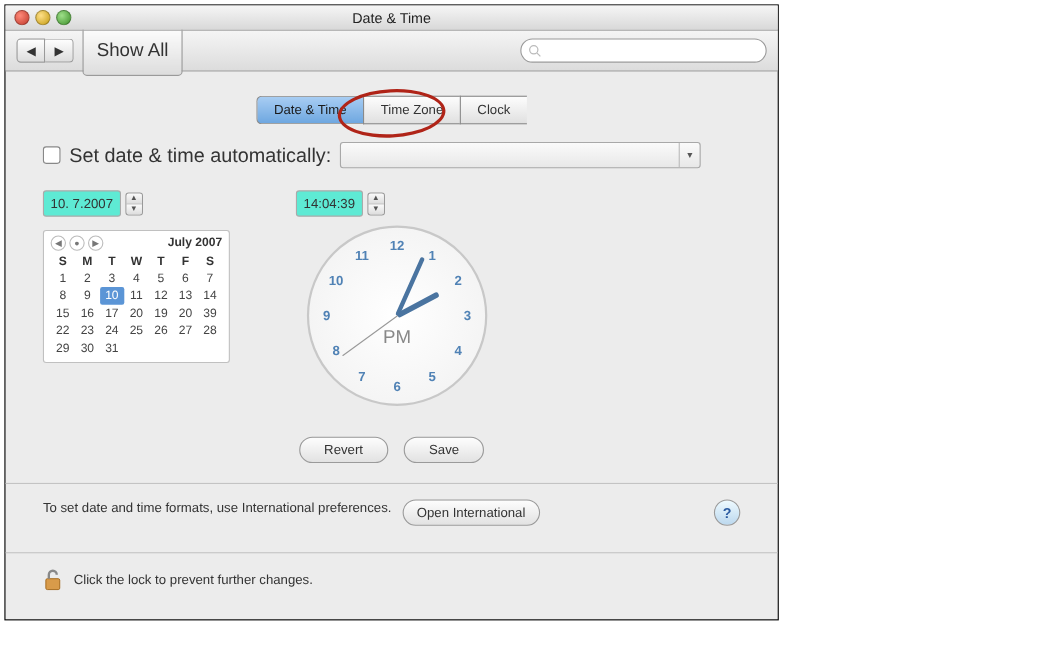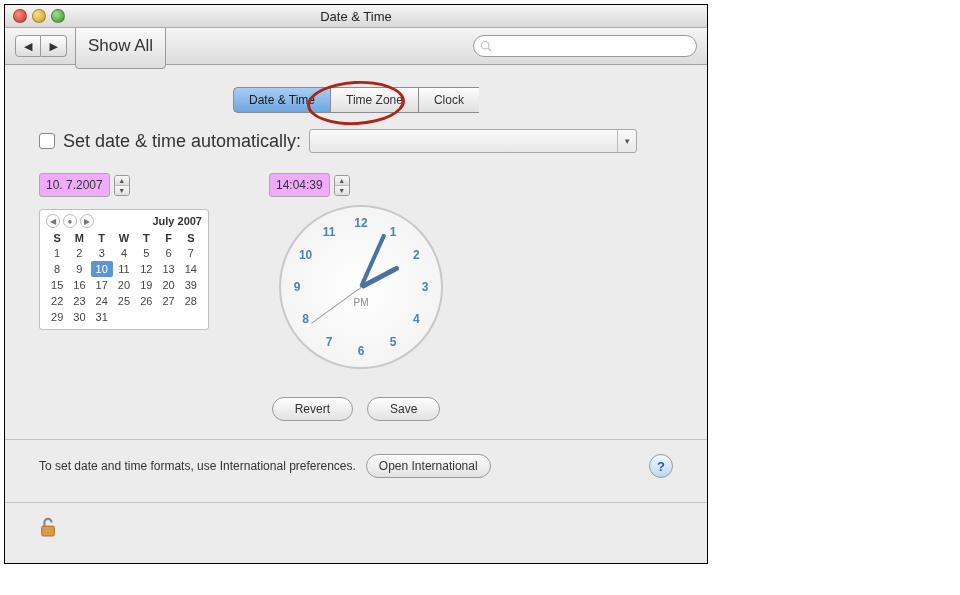--- a/index.html
+++ b/index.html
@@ -26,44 +26,44 @@
 .tabs .tab:first-child{border-radius:5px 0 0 5px}
 .tabs .tab:last-child{border-radius:0 5px 5px 0;border-right:1px solid #8a8a8a}
 .tabs .tab.active{background:linear-gradient(#a8cdf3,#6ea7e0);color:#1a1a1a;font-weight:400}
 .circle-mark{position:absolute;width:92px;height:38px;border:3px solid #b02418;border-radius:50%;left:50%;top:-6px;transform:translateX(-50%) rotate(-3deg);pointer-events:none}
 .autorow{display:flex;align-items:center;gap:8px;margin:6px 0 20px}
 .checkbox{width:14px;height:14px;border:1px solid #888;border-radius:3px;background:#fff}
 .autorow label{font-size:18px;color:#333}
 .combo{flex:1;height:22px;border:1px solid #a8a8a8;border-radius:3px;background:linear-gradient(#fafafa,#e8e8e8);display:flex;align-items:center;padding:0 8px;color:#7a7a7a;font-size:12px;position:relative;max-width:310px}
 .combo .chev{position:absolute;right:0;top:0;bottom:0;width:18px;border-left:1px solid #bbb;display:flex;align-items:center;justify-content:center;font-size:8px;color:#555}
 .dtgrid{display:flex;gap:60px;align-items:flex-start}
-.field{display:flex;align-items:center;background:#f0abfc;border:1px solid #aaa;border-radius:3px;height:22px;padding:0 6px;font-size:12px;gap:3px}
+.field{display:flex;align-items:center;background:#5eead4;border:1px solid #aaa;border-radius:3px;height:22px;padding:0 6px;font-size:12px;gap:3px}
 .stepper{display:flex;flex-direction:column;margin-left:4px;border:1px solid #999;border-radius:3px;overflow:hidden}
 .stepper span{width:14px;height:9px;background:linear-gradient(#fafafa,#ddd);font-size:7px;text-align:center;line-height:9px;color:#555}
 .stepper span:first-child{border-bottom:1px solid #bbb}
 .cal{margin-top:12px;background:#fff;border:1px solid #c0c0c0;border-radius:3px;padding:4px 6px;width:156px;font-size:11px}
 .cal .hdr{display:flex;align-items:center;gap:3px;margin-bottom:3px}
 .cal .nav{width:12px;height:12px;border:1px solid #bbb;border-radius:50%;font-size:8px;display:flex;align-items:center;justify-content:center;color:#777}
 .cal .mon{flex:1;text-align:right;font-weight:bold;color:#333}
 .cal table{width:100%;border-collapse:collapse;font-size:11px}
 .cal th{font-weight:bold;color:#333;padding:1px}
 .cal td{text-align:center;padding:2px;color:#444}
 .cal td.sel{background:#5b95d6;color:#fff;border-radius:2px}
 .clockwrap{position:relative;width:180px;height:180px;margin-top:8px}
 .clock{width:160px;height:160px;border:2px solid #c8c8c8;border-radius:50%;background:radial-gradient(#fff,#f0f0f0);position:absolute;left:10px;top:0}
-.clock .pm{position:absolute;left:50%;top:56%;transform:translateX(-50%);font-size:10px;color:#888}
+.clock .pm{position:absolute;left:50%;top:56%;transform:translateX(-50%);font-size:17px;color:#888}
 .num{position:absolute;font-size:12px;font-weight:bold;color:#5082b5;transform:translate(-50%,-50%)}
 .hand{position:absolute;left:50%;top:50%;transform-origin:50% 100%;background:#4a74a0;border-radius:2px}
 .hand.h{width:5px;height:42px;margin-left:-2.5px;margin-top:-42px}
 .hand.m{width:4px;height:58px;margin-left:-2px;margin-top:-58px}
 .hand.s{width:1px;height:62px;background:#999;margin-left:-.5px;margin-top:-62px}
 .btnrow{display:flex;gap:14px;justify-content:center;margin:12px 0 18px}
 .rbtn{height:22px;padding:0 22px;border:1px solid #9a9a9a;border-radius:12px;background:linear-gradient(#fdfdfd,#e2e2e2);font-size:12px;display:inline-flex;align-items:center}
 .hr{border-top:1px solid #c3c3c3;margin:0 -34px}
-.footer1{display:flex;align-items:center;gap:10px;padding:14px 0 24px;font-size:12px;color:#333}
+.footer1{display:flex;align-items:flex-start;gap:10px;padding:14px 0 24px;font-size:12px;color:#333}
 .helpbtn{margin-left:auto;width:22px;height:22px;border:1px solid #9a9a9a;border-radius:50%;background:linear-gradient(#eefaff,#bcd8ee);color:#2a5aa0;font-weight:bold;display:flex;align-items:center;justify-content:center;font-size:13px}
 .lockrow{display:flex;align-items:center;gap:10px;padding:14px 0 8px;font-size:12px;color:#333}
 .lock{width:18px;height:20px}
 .article{padding:10px 8px 20px;font-family:"Times New Roman",serif;font-size:17px;line-height:1.5;max-width:940px}
 </style>
 </head>
 <body>
 
 <div class="screenshot">
 
@@ -231,20 +231,21 @@
       <div class="helpbtn">?</div>
     </div>
 
     <div class="hr"></div>
 
     <div class="lockrow">
       <svg class="lock" viewBox="0 0 20 22">
           <rect x="3" y="10" width="14" height="11" rx="1.5" fill="#d89b4a" stroke="#a56a1e"></rect>
           <path d="M6 10 V6 a4 4 0 0 1 8 0" fill="none" stroke="#888" stroke-width="2.4"></path>
         </svg>
+      <span>Click the lock to prevent further changes.</span>
     </div>
 
   </div>
 </div>
 
 <div class="article">
   
   
 </div>
 

